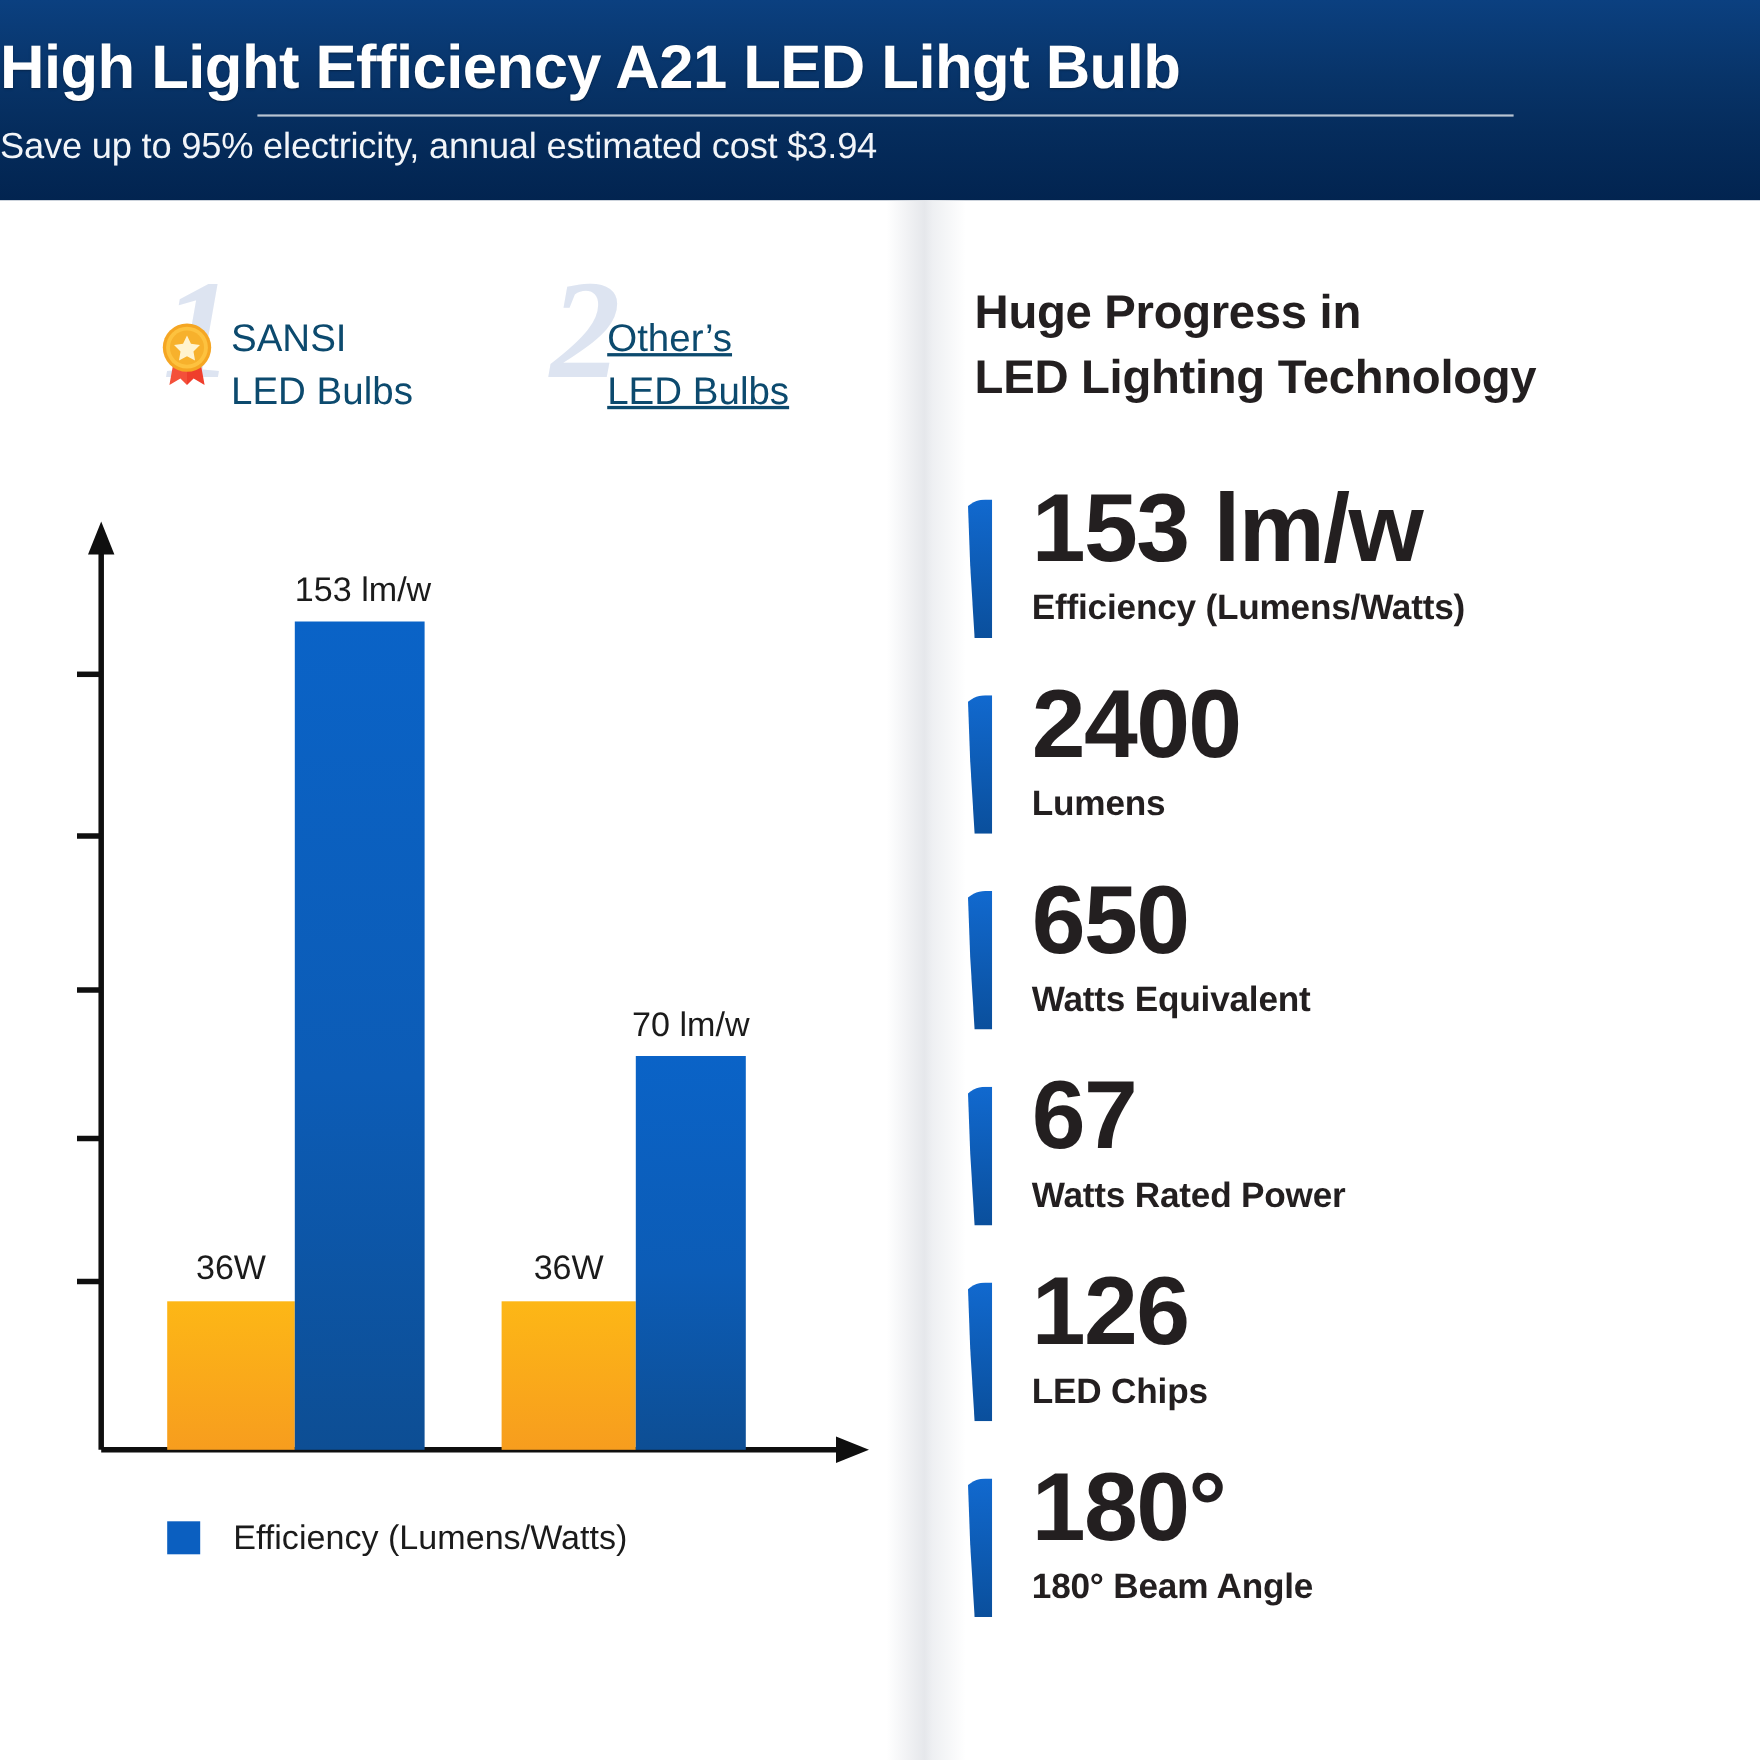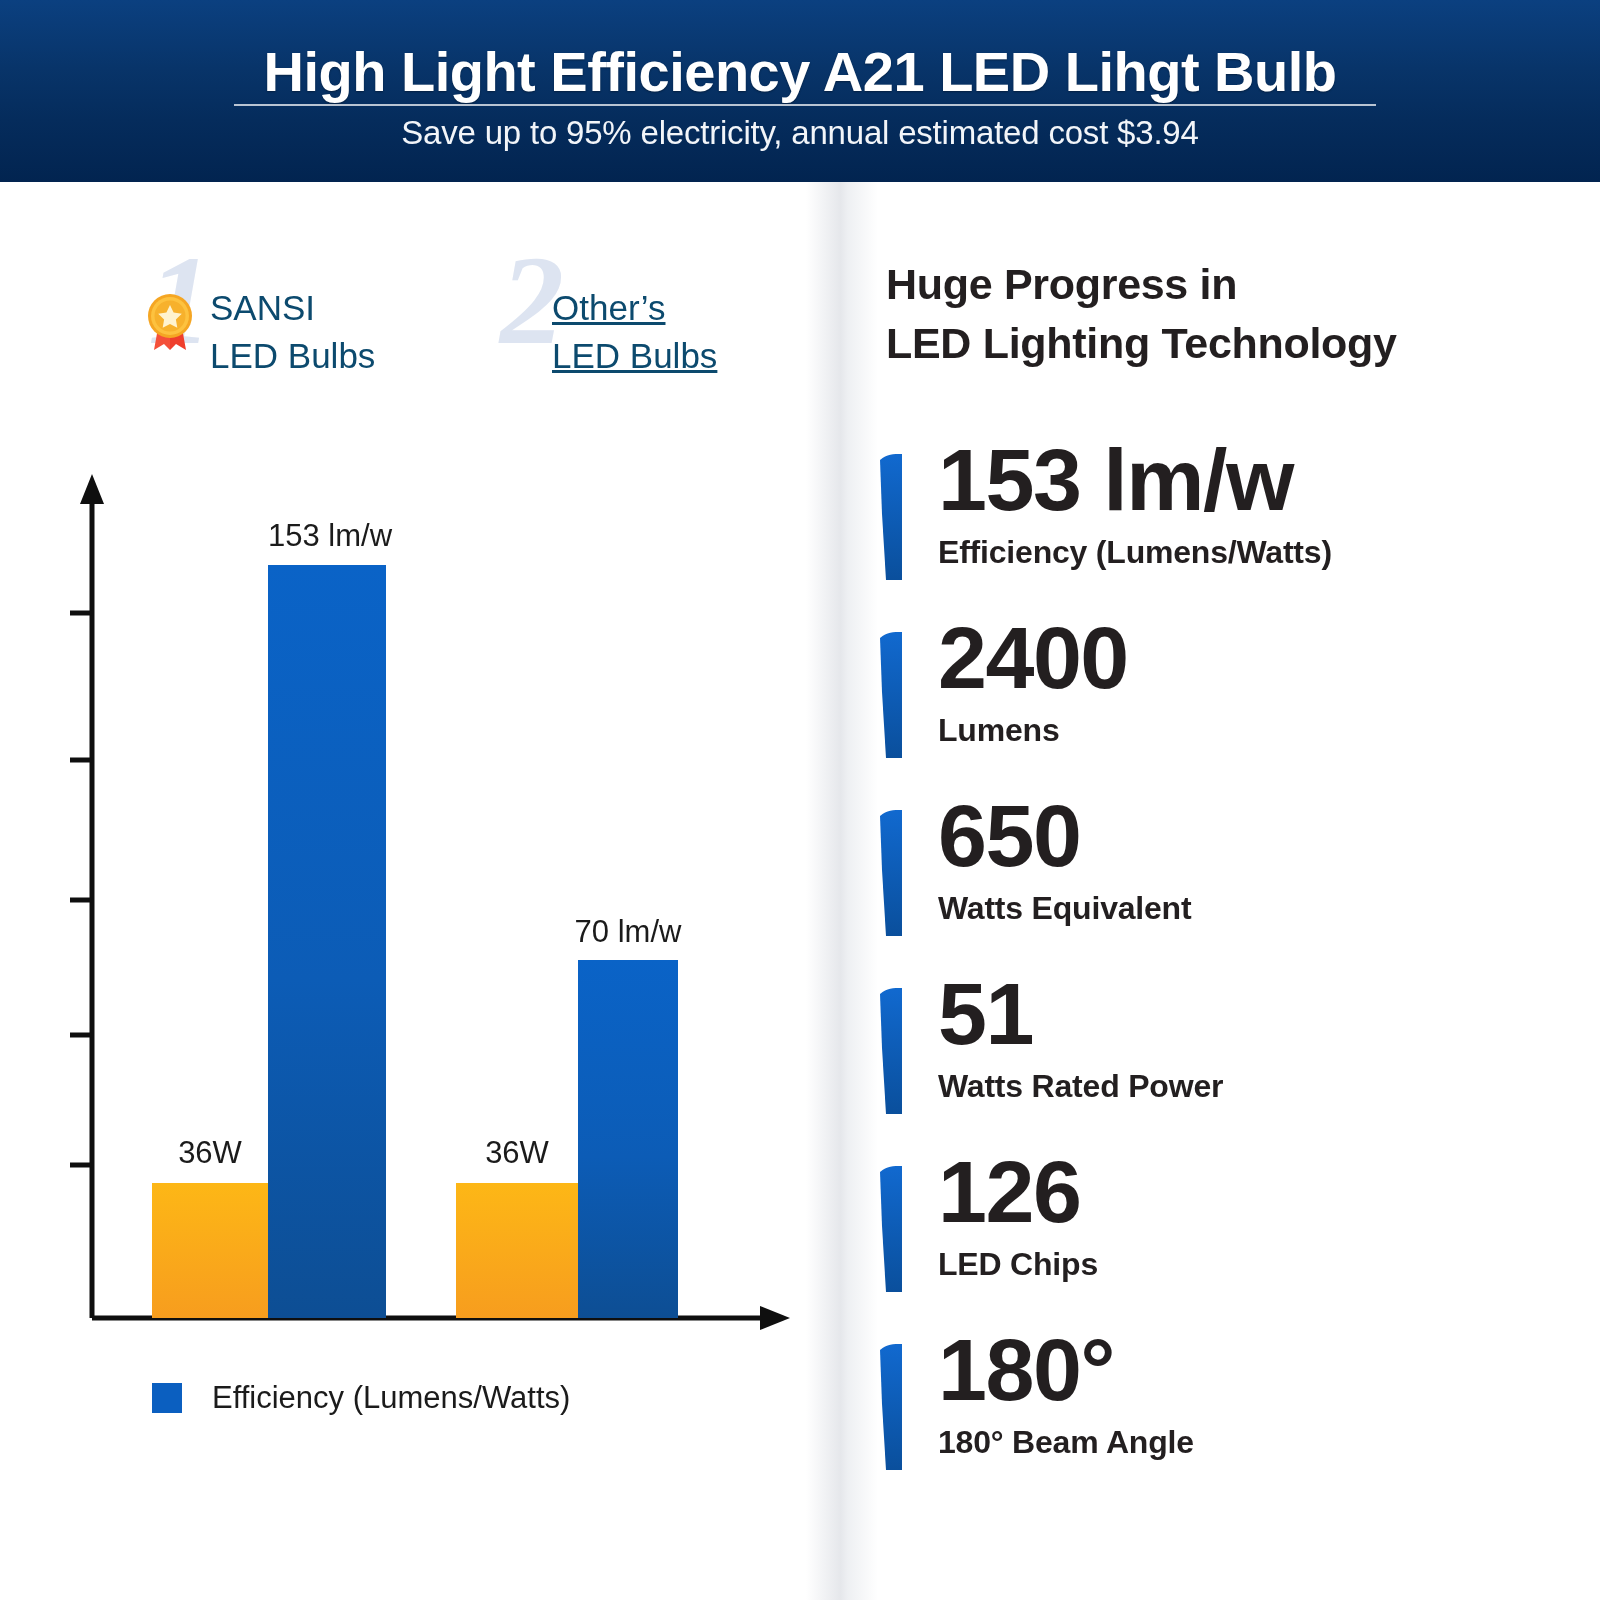--- a/index.html
+++ b/index.html
@@ -11,33 +11,31 @@
     position:relative;
   }
 
   
   #header {
     position:absolute; left:0; top:0; width:1600px; height:182px;
     background:linear-gradient(180deg,#0b4080 0%,#083469 38%,#052c5c 66%,#022450 100%);
     overflow:hidden;
   }
   #header-title {
-    position:absolute; left:0; top:39px; width:1600px;
-    text-align:center;
+    position:absolute; left:0; top:28px; width:1600px;
     font-size:56px; font-weight:bold; color:#ffffff;
     letter-spacing:-0.5px;
     text-shadow:0 1px 2px rgba(0,0,0,.35);
   }
   #header-rule {
     position:absolute; left:234px; top:104px; width:1142px; height:2px;
     background:rgba(255,255,255,.72);
   }
   #header-sub {
     position:absolute; left:0; top:114px; width:1600px;
-    text-align:center;
     font-size:33px; font-weight:normal; color:#f2f5f9;
     letter-spacing:-0.2px;
   }
 
   
   #divider {
     position:absolute; left:806px; top:182px; width:72px; height:1418px;
     background:linear-gradient(90deg,rgba(255,255,255,0) 0%,rgba(228,230,234,.95) 48%,rgba(236,238,241,.9) 58%,rgba(255,255,255,0) 100%);
     pointer-events:none;
   }
@@ -246,21 +244,21 @@
     <div class="spec-item">
       <span class="spec-accent">
         <svg viewBox="0 0 22 126" width="22" height="126" preserveAspectRatio="none">
           <linearGradient id="acc4" x1="0" y1="0" x2="0" y2="1">
             <stop offset="0%" stop-color="#1169cf"></stop>
               <stop offset="100%" stop-color="#0a4f9c"></stop>
           </linearGradient>
           <path d="M0 6 C7 0 13 0 22 0 L22 126 L6 126 L2 60 Z" fill="url(#acc4)"></path>
         </svg>
       </span>
-      <div class="spec-value">51</div>
+      <div class="spec-value">67</div>
       <div class="spec-label">Watts Rated Power</div>
     </div>
 
     <div class="spec-item">
       <span class="spec-accent">
         <svg viewBox="0 0 22 126" width="22" height="126" preserveAspectRatio="none">
           <linearGradient id="acc5" x1="0" y1="0" x2="0" y2="1">
             <stop offset="0%" stop-color="#1169cf"></stop>
               <stop offset="100%" stop-color="#0a4f9c"></stop>
           </linearGradient>

